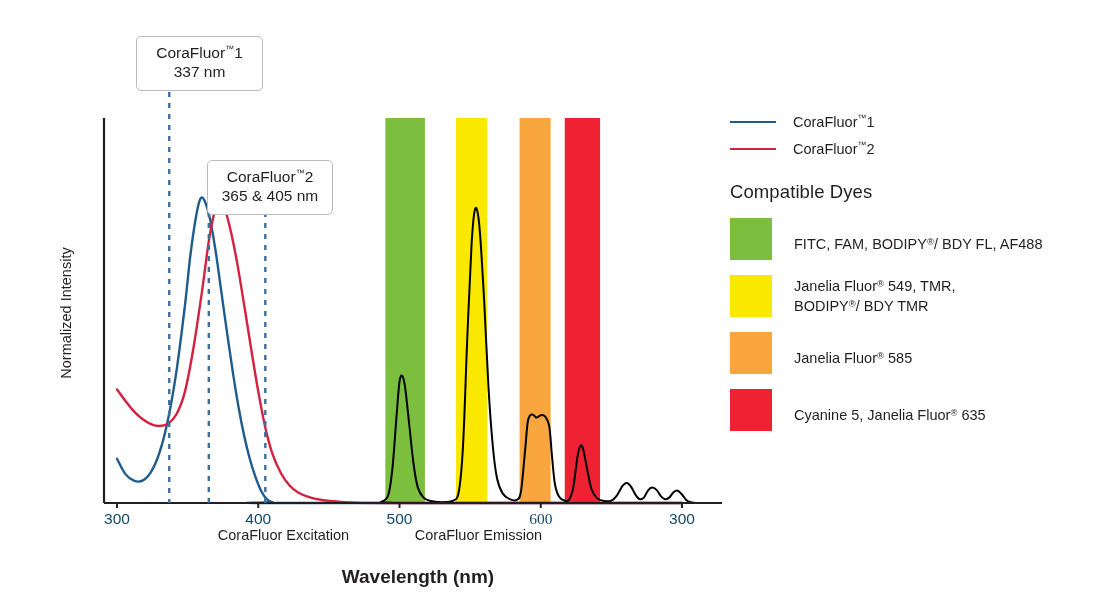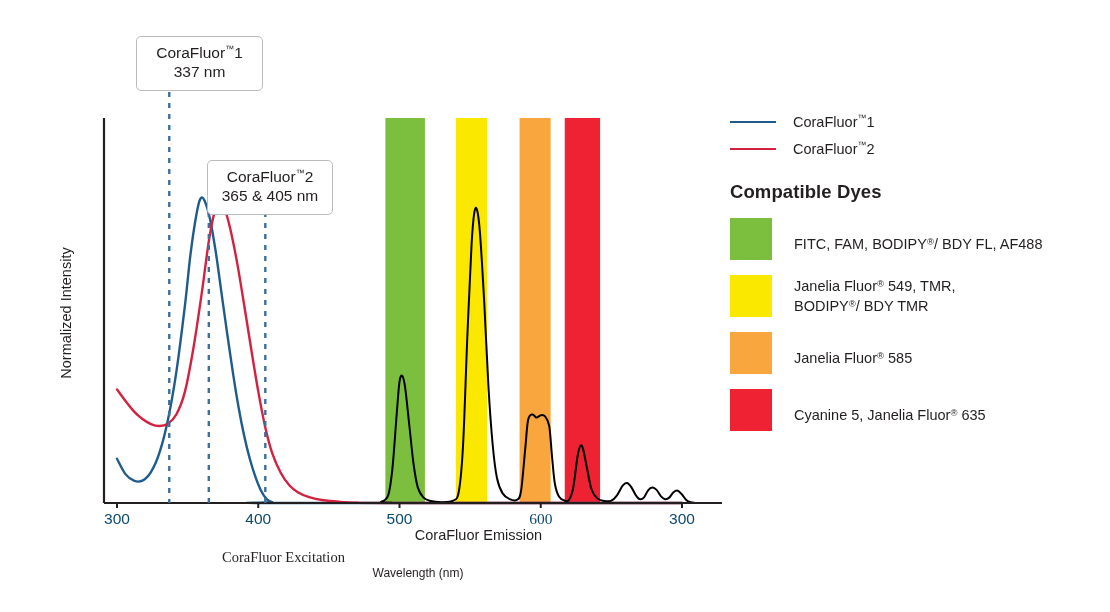--- a/index.html
+++ b/index.html
@@ -56,22 +56,23 @@
     position: absolute;
     font-size: 14.5px;
     color: #231f20;
     text-align: center;
     white-space: nowrap;
   }
   #xlabel {
     position: absolute;
     left: 0; top: 566px; width: 836px;
     text-align: center;
-    font-size: 12px;
-    color: #231f20;
+    font-size: 19px;
+    color: #231f20;
+    font-weight: bold;
   }
   #ylabel {
     position: absolute;
     left: -34px;
     top: 305px;
     width: 200px;
     text-align: center;
     transform: rotate(-90deg);
     transform-origin: 50% 50%;
     font-size: 14.5px;
@@ -104,21 +105,21 @@
     color: #231f20;
     white-space: nowrap;
   }
   .sup-tm { font-size: 9px; vertical-align: 6px; letter-spacing: 0; }
   .sup-r  { font-size: 9.5px; vertical-align: 4px; }
 
   #dyes-title {
     margin-top: 19px;
     font-size: 18.5px;
     color: #231f20;
-    font-weight: 700;
+    font-weight: 400;
     letter-spacing: .1px;
   }
   #dyes-list { margin-top: 14px; }
   .dye-row {
     display: flex;
     align-items: center;
     margin-bottom: 13px;
     min-height: 44px;
   }
   .dye-swatch {
@@ -167,21 +168,21 @@
     <span class="ln2">337 nm</span>
   </div>
   <div class="callout" id="callout-cf2">
     <span class="ln1">CoraFluor<span class="sup-tm">™</span>2</span>
     <span class="ln2">365 &amp; 405 nm</span>
   </div>
 
   <div id="ylabel">Normalized Intensity</div>
   <div id="xlabel">Wavelength (nm)</div>
 
-  <div class="axis-region-label" id="region-exc" style="left:283px; top:549px; width:145px; margin-left:-72px;font-family:Liberation Serif, serif;">CoraFluor Excitation</div>
+  <div class="axis-region-label" id="region-exc" style="left:283px; top:527px; width:145px; margin-left:-72px;">CoraFluor Excitation</div>
   <div class="axis-region-label" id="region-emi" style="left:478px; top:527px; width:145px; margin-left:-72px;">CoraFluor Emission</div>
 
   <div id="legend">
     <div id="legend-lines">
         <div class="legend-line-row">
           <span class="legend-swatch-line" style="border-top-color: rgb(31, 92, 139);"></span>
           <span class="legend-line-label">CoraFluor<span class="sup-tm">™</span>1</span>
         </div>
         <div class="legend-line-row">
           <span class="legend-swatch-line" style="border-top-color: rgb(211, 33, 64);"></span>

